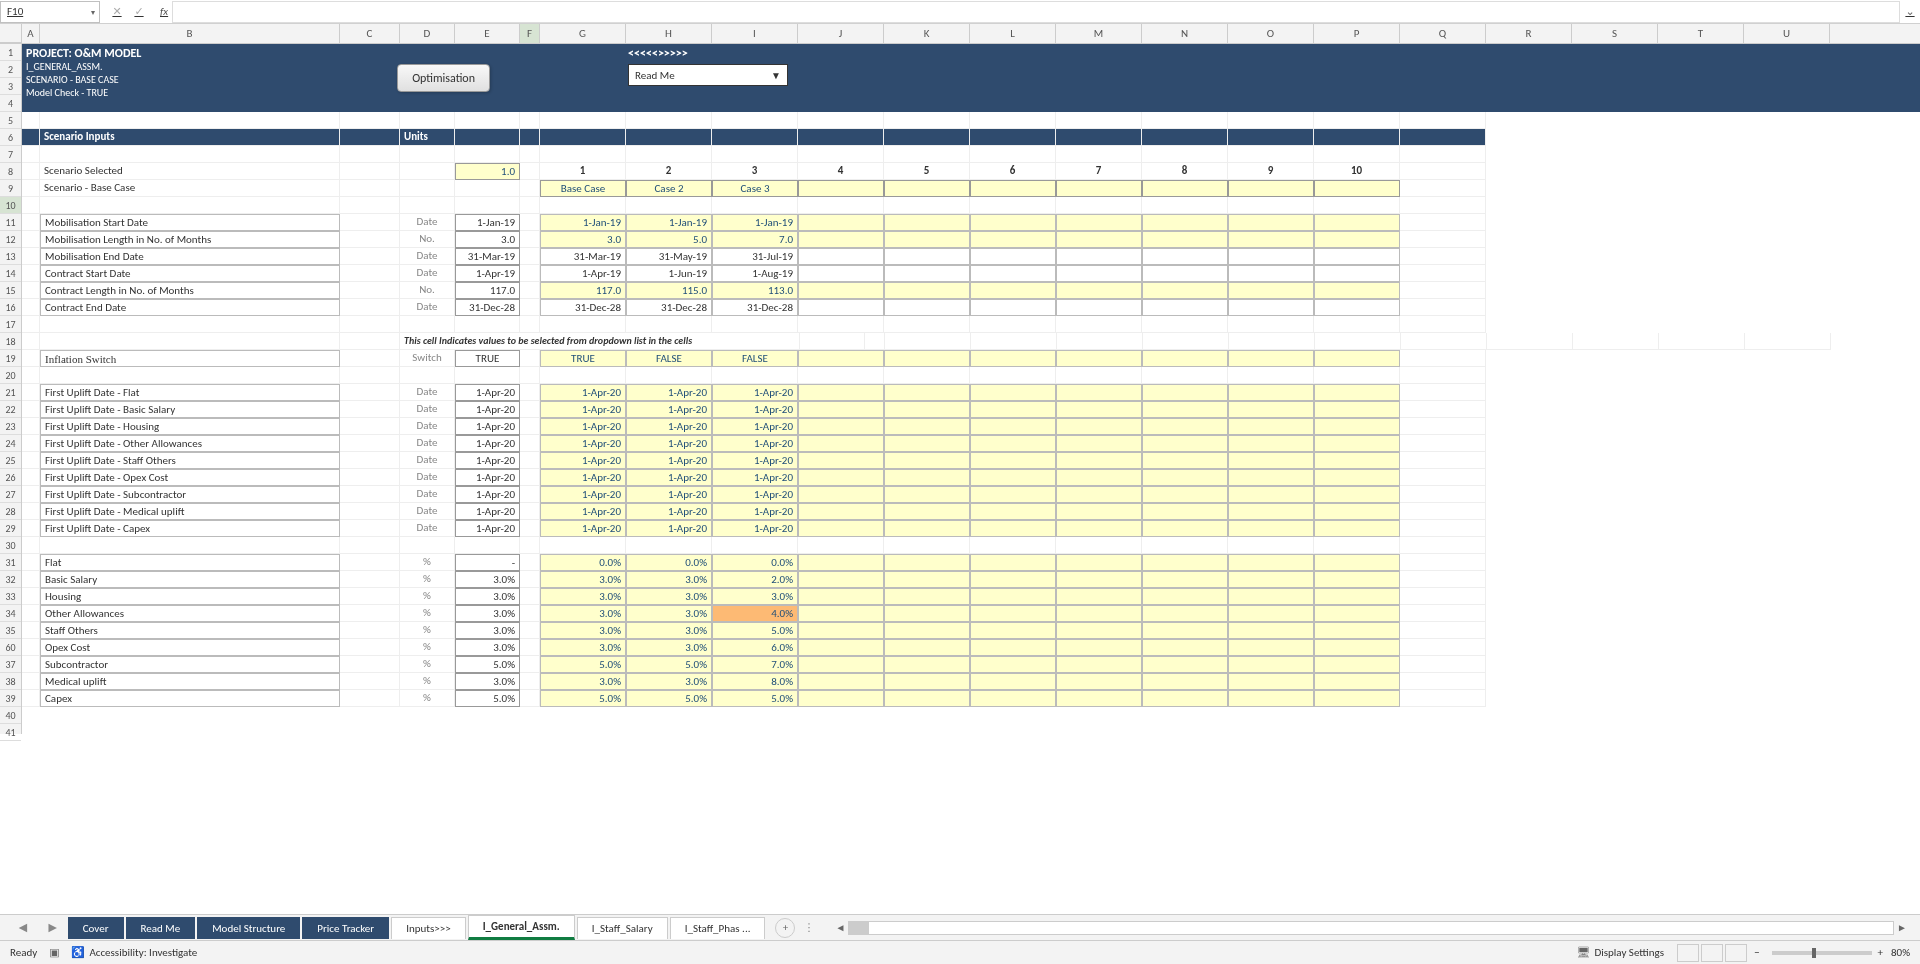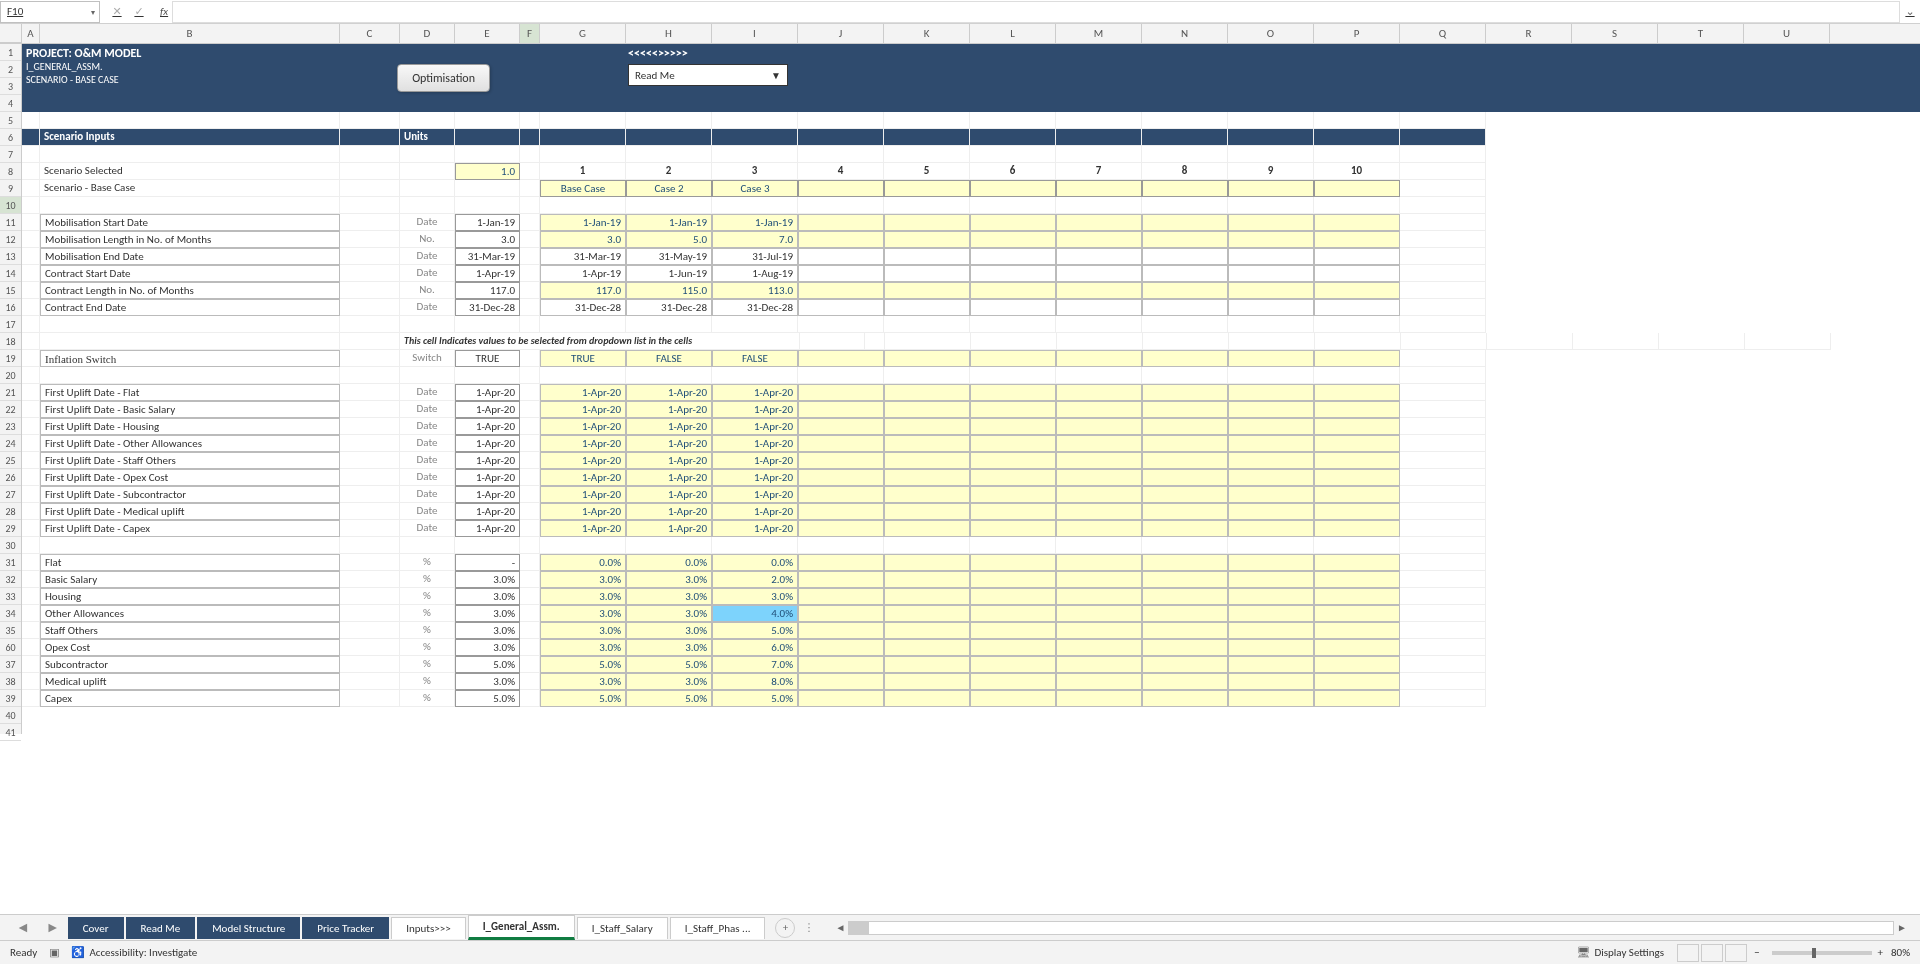--- a/index.html
+++ b/index.html
@@ -154,20 +154,21 @@
       <div class="rh">39</div>
       <div class="rh">40</div>
       <div class="rh">41</div>
     </div>
   <div class="grid" id="grid">
       <div style="height: 68px; display: flex;">
         <div style="width: 598px; background: rgb(47, 75, 110); color: rgb(255, 255, 255); padding: 2px 4px; position: relative;">
           <div style="font-weight:bold;font-size:12px">PROJECT: O&amp;M MODEL</div>
           <div style="font-size:10px">I_GENERAL_ASSM.</div>
           <div style="font-size:10px">SCENARIO - BASE CASE</div>
+          <div style="font-size:10px">Model Check - TRUE</div>
           <div style="position:absolute;right:130px;top:20px"><span class="btn-opt">Optimisation</span></div>
         </div>
         <div style="flex: 1 1 0%; background: rgb(47, 75, 110); color: rgb(255, 255, 255); padding: 2px 8px;">
           <div style="font-weight:bold;font-size:12px">&lt;&lt;&lt;&lt;&lt;<navigator>&gt;&gt;&gt;&gt;&gt;</navigator></div>
           <div class="nav-dd" style="margin-top:4px">Read Me</div>
         </div>
       </div>
       <div class="row">
         <div class="cell cA"></div>
         <div class="cell cB"></div>
@@ -721,21 +722,21 @@
       </div>
       <div class="row">
         <div class="cell cA"></div>
         <div class="cell cB" style="border: 1px solid rgb(187, 187, 187);">Other Allowances</div>
         <div class="cell cC"></div>
         <div class="cell cD center gray-txt">%</div>
         <div class="cell cE right" style="border: 1px solid rgb(153, 153, 153); background: rgb(255, 255, 255);">3.0%</div>
         <div class="cell cF"></div>
         <div class="cell cG right blue-txt" style="border: 1px solid rgb(187, 187, 187); background: rgb(255, 255, 204);">3.0%</div>
         <div class="cell cH right blue-txt" style="border: 1px solid rgb(187, 187, 187); background: rgb(255, 255, 204);">3.0%</div>
-        <div class="cell cI right blue-txt" style="border: 1px solid rgb(187, 187, 187); background: #7dd3fc;">4.0%</div>
+        <div class="cell cI right blue-txt" style="border: 1px solid rgb(187, 187, 187); background: #fdba74;">4.0%</div>
         <div class="cell cJ right blue-txt" style="border: 1px solid rgb(187, 187, 187); background: rgb(255, 255, 204);"></div>
         <div class="cell cK right blue-txt" style="border: 1px solid rgb(187, 187, 187); background: rgb(255, 255, 204);"></div>
         <div class="cell cL right blue-txt" style="border: 1px solid rgb(187, 187, 187); background: rgb(255, 255, 204);"></div>
         <div class="cell cM right blue-txt" style="border: 1px solid rgb(187, 187, 187); background: rgb(255, 255, 204);"></div>
         <div class="cell cN right blue-txt" style="border: 1px solid rgb(187, 187, 187); background: rgb(255, 255, 204);"></div>
         <div class="cell cO right blue-txt" style="border: 1px solid rgb(187, 187, 187); background: rgb(255, 255, 204);"></div>
         <div class="cell cP right blue-txt" style="border: 1px solid rgb(187, 187, 187); background: rgb(255, 255, 204);"></div>
         <div class="cell cQ"></div>
       </div>
       <div class="row">

